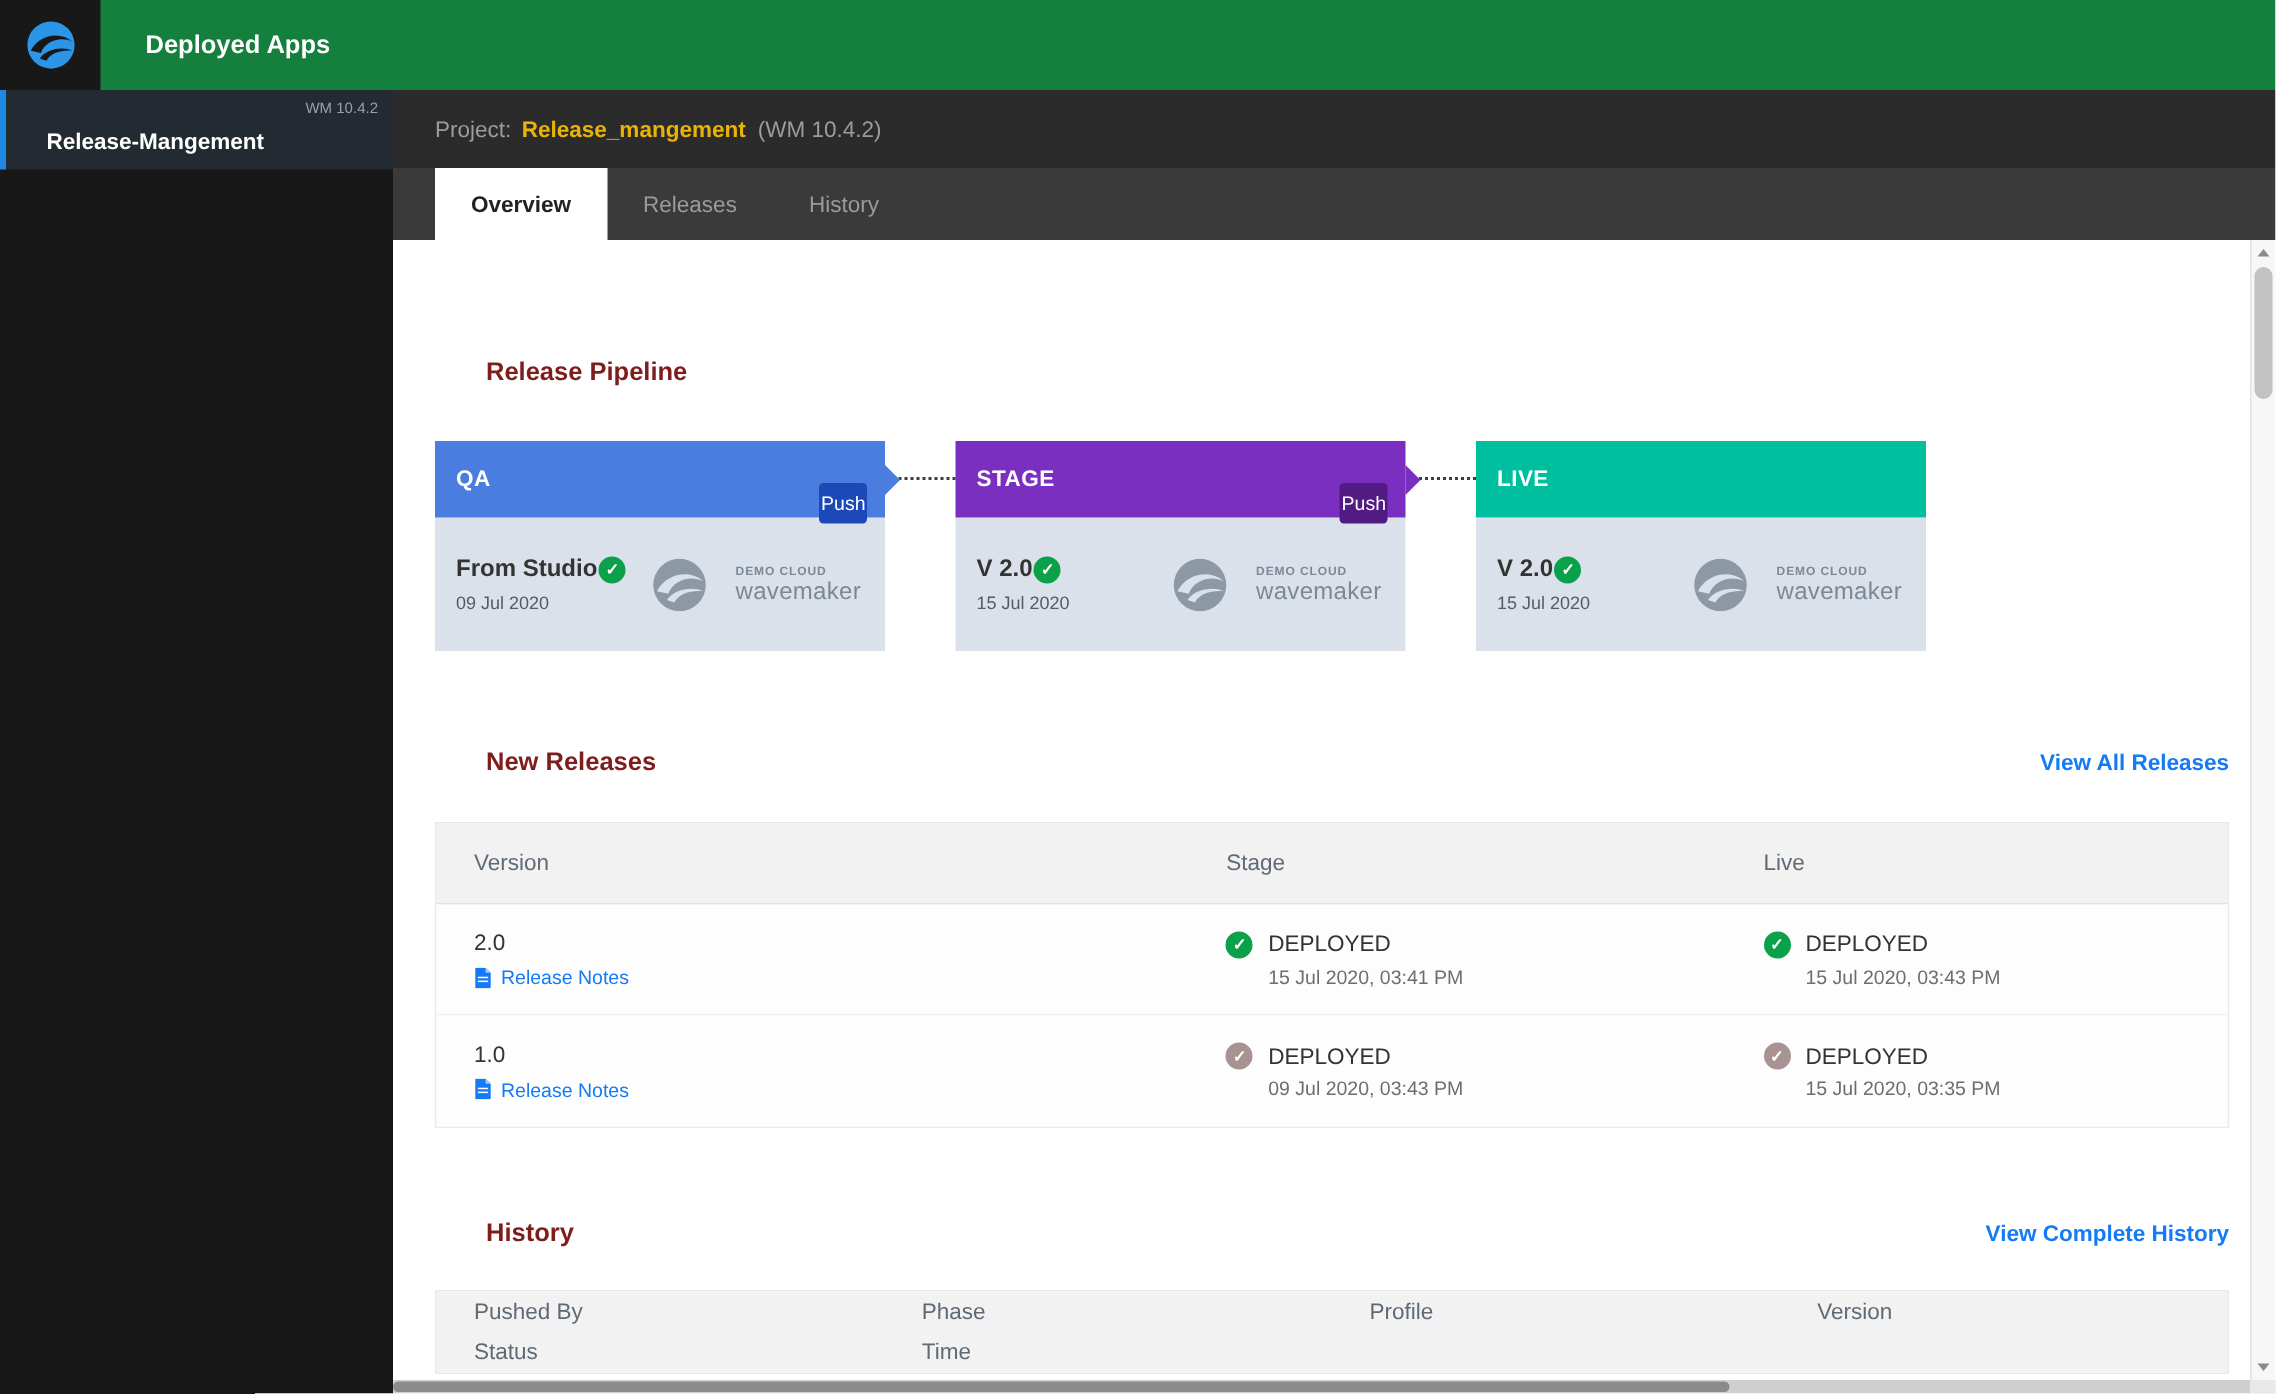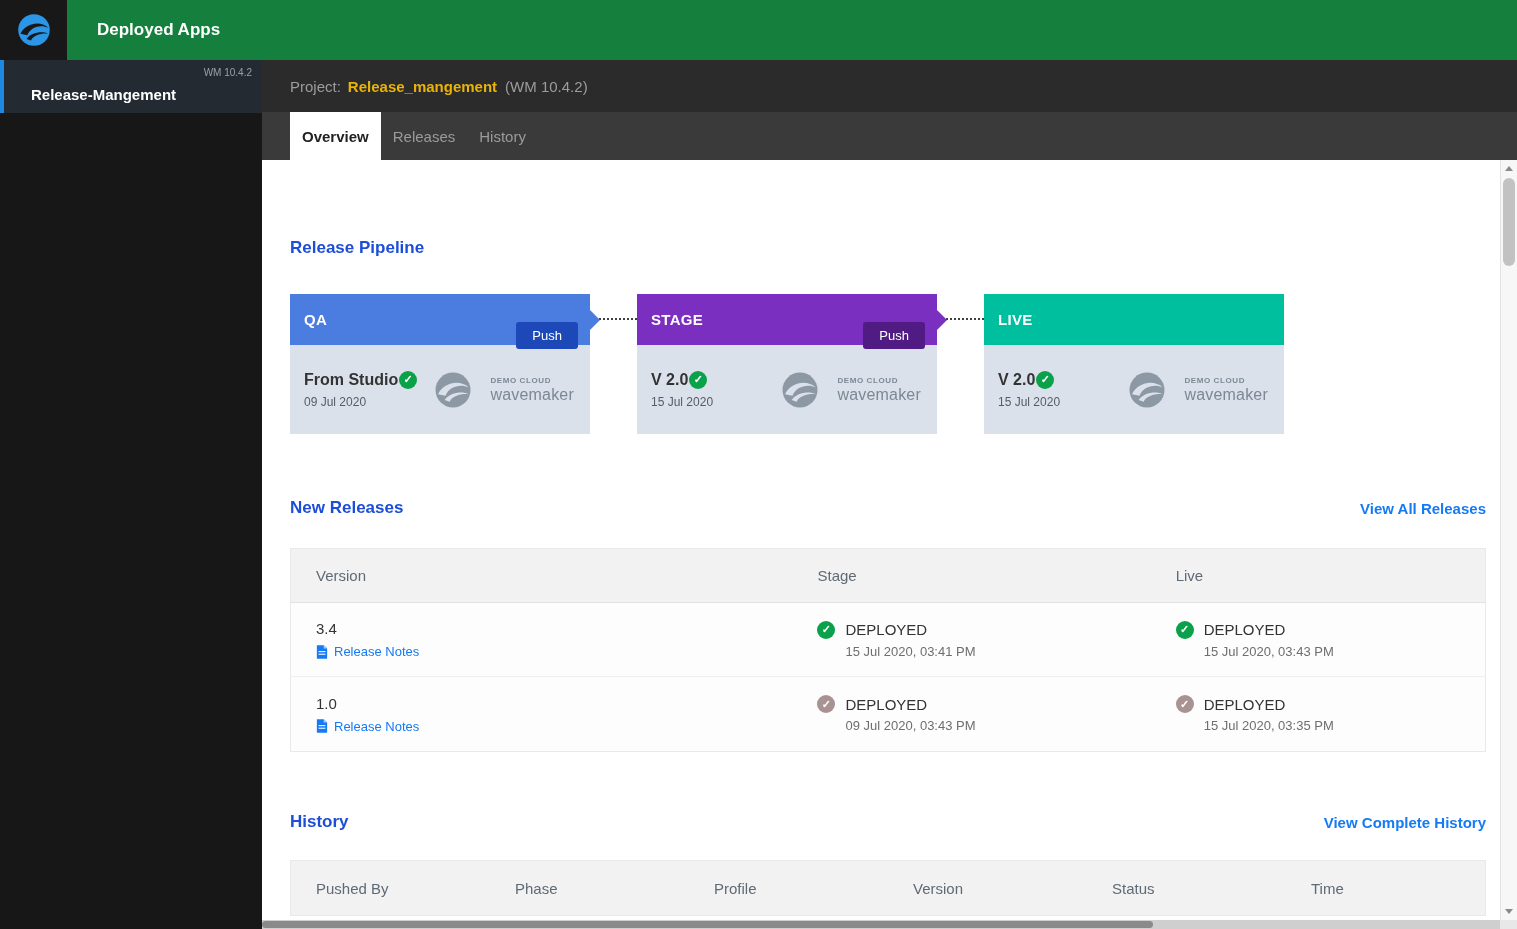--- a/index.html
+++ b/index.html
@@ -23,52 +23,52 @@
   .sidebar-item-label { position:absolute; left:27px; bottom:10px; font-size:15px; font-weight:700; color:#ffffff; }
 
   .main { flex:1; display:flex; flex-direction:column; min-width:0; }
 
   .project-header { flex:0 0 52px; background:#2b2b2b; display:flex; align-items:center; padding-left:28px; }
   .ph-prefix { color:#9c9c9c; font-size:15px; margin-right:7px; }
   .ph-name { color:#eab308; font-size:15px; font-weight:700; }
   .ph-version { color:#9c9c9c; font-size:15px; margin-left:8px; }
 
   .tabbar { flex:0 0 48px; background:#3a3a3a; display:flex; align-items:stretch; padding-left:28px; }
-  .tab { display:flex; align-items:center; padding:0 12px; font-size:15px; color:#9b9b9b; cursor:pointer; }
+  .tab { display:flex; align-items:center; padding:0 24px; font-size:15px; color:#9b9b9b; cursor:pointer; }
   .tab.active { background:#ffffff; color:#222222; font-weight:700; }
 
   .content-outer { flex:1; display:flex; min-height:0; }
   .content { flex:1; overflow:hidden; padding:0 14px 0 28px; background:#fff; }
 
   
   .vscroll { flex:0 0 17px; background:#f7f7f7; border-left:1px solid #e2e2e2; position:relative; }
   .vscroll .arrow { position:absolute; left:0; width:16px; height:17px; display:flex; align-items:center; justify-content:center; }
   .vscroll .arrow.up { top:0; }
   .vscroll .arrow.down { bottom:0; }
   .tri-up { width:0; height:0; border-left:4px solid transparent; border-right:4px solid transparent; border-bottom:5px solid #8a8a8a; }
   .tri-down { width:0; height:0; border-left:4px solid transparent; border-right:4px solid transparent; border-top:5px solid #8a8a8a; }
   .vthumb { position:absolute; top:18px; left:2px; width:12px; height:88px; background:#c2c2c2; border-radius:6px; }
 
   .hscroll { flex:0 0 9px; display:flex; background:#cfcfcf; }
   .htrack { flex:1; position:relative; }
   .hthumb { position:absolute; left:0; top:1px; height:7px; width:72%; background:#8a8a8a; border-radius:4px; }
   .hcorner { flex:0 0 17px; background:#e8e8e8; }
 
   
-  .section-heading { font-size:17px; font-weight:700; color:#1d4ed8; }
+  .section-heading { font-size:17px; font-weight:700; color:#7f1d1d;margin-left:34px; }
   .heading-row { display:flex; justify-content:space-between; align-items:center; }
   .blue-link { color:#157af6; font-size:15px; font-weight:700; cursor:pointer; text-decoration:none; }
 
   
   .pipeline-title { margin-top:78px; }
   .pipeline-row { margin-top:36px; display:flex; align-items:flex-start; }
   .stage-card { flex:0 0 300px; width:300px; }
   .stage-header { height:51px; display:flex; align-items:center; justify-content:space-between; padding:0 12px 0 14px; position:relative; }
   .stage-name { color:#ffffff; font-size:15px; font-weight:700; letter-spacing:0.3px; }
-  .push-btn { border:none; color:#ffffff; font-size:13px; font-family:"Liberation Sans", sans-serif; padding:6px 16px; border-radius:3px; cursor:pointer;margin-top:32px; }
+  .push-btn { border:none; color:#ffffff; font-size:13px; font-family:"Liberation Sans", sans-serif; padding:6px 1px; border-radius:3px; cursor:pointer;margin-top:32px; }
   .stage-qa .stage-header { background:#4b7ce0; }
   .stage-qa .push-btn { background:#1d48b8; }
   .stage-stage .stage-header { background:#7b2fc0; }
   .stage-stage .push-btn { background:#511b84; }
   .stage-live .stage-header { background:#00bf9f; }
   .stage-qa .stage-header::after,
   .stage-stage .stage-header::after { content:""; position:absolute; right:-10px; top:50%; transform:translateY(-50%); width:0; height:0; border-top:10px solid transparent; border-bottom:10px solid transparent; border-left:10px solid; z-index:2; }
   .stage-qa .stage-header::after { border-left-color:#4b7ce0; }
   .stage-stage .stage-header::after { border-left-color:#7b2fc0; }
   .connector { flex:0 0 47px; margin-top:24px; border-top:2px dotted #3f3f3f; }
@@ -98,21 +98,21 @@
   .nr-body-row:last-child { border-bottom:none; }
   .version-num { font-size:15px; color:#333333; }
   .notes-link { display:flex; align-items:center; gap:6px; margin-top:7px; color:#157af6; font-size:13px; cursor:pointer; }
   .status-line { display:flex; align-items:center; gap:10px; }
   .status-label { font-size:15px; color:#333333; }
   .status-time { font-size:13px; color:#6e6e6e; margin-left:28px; margin-top:5px; }
 
   
   .history-heading-row { margin-top:60px; }
   .hist-table { margin-top:28px; border:1px solid #e9e9e9; }
-  .hist-head { display:grid; grid-template-columns:repeat(6, 1fr); background:#f2f2f2; height:54px; align-items:center; }
+  .hist-head { display:grid; grid-template-columns:repeat(4, 1fr); background:#f2f2f2; height:54px; align-items:center; }
   .hist-head .cell { font-size:15px; color:#5f6a75; }
 </style>
 </head>
 <body>
 
 <div class="app">
 
   <header class="topbar">
     <div class="logo-box">
       <svg viewBox="0 0 48 48">
@@ -247,21 +247,21 @@
 
           <div class="nr-table">
             <div class="nr-row nr-head">
               <div class="cell">Version</div>
               <div class="cell">Stage</div>
               <div class="cell">Live</div>
             </div>
 
             <div class="nr-row nr-body-row">
               <div class="cell">
-                <div class="version-num">3.4</div>
+                <div class="version-num">2.0</div>
                 <div class="notes-link">
                   <svg width="12" height="14" viewBox="0 0 14 16">
                     <path d="M1 0 h8 l4 4 v11 a1 1 0 0 1 -1 1 H1 z" fill="#157af6"></path>
                     <path d="M9 0 l4 4 h-4 z" fill="#a9cbf9"></path>
                     <rect x="3" y="7" width="8" height="1.2" fill="#fff"></rect>
                     <rect x="3" y="10" width="8" height="1.2" fill="#fff"></rect>
                   </svg>
                   <span>Release Notes</span>
                 </div>
               </div>

